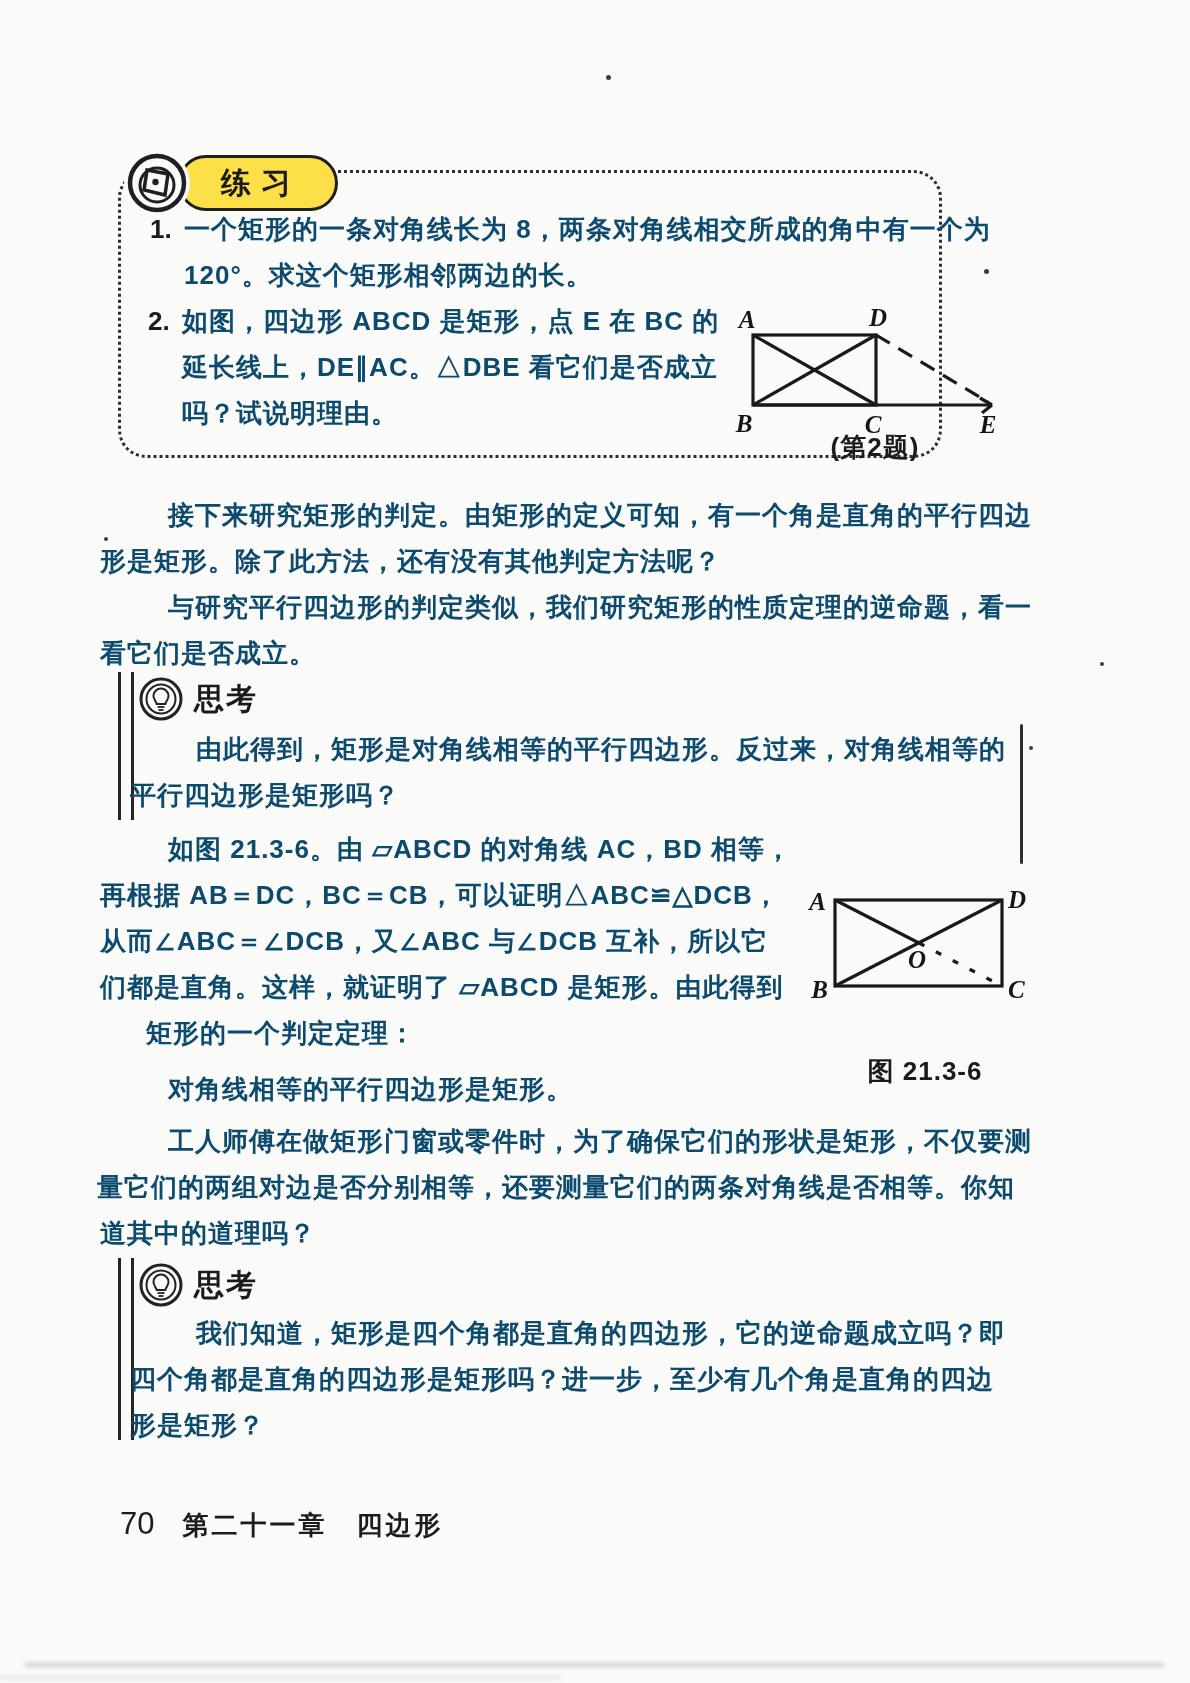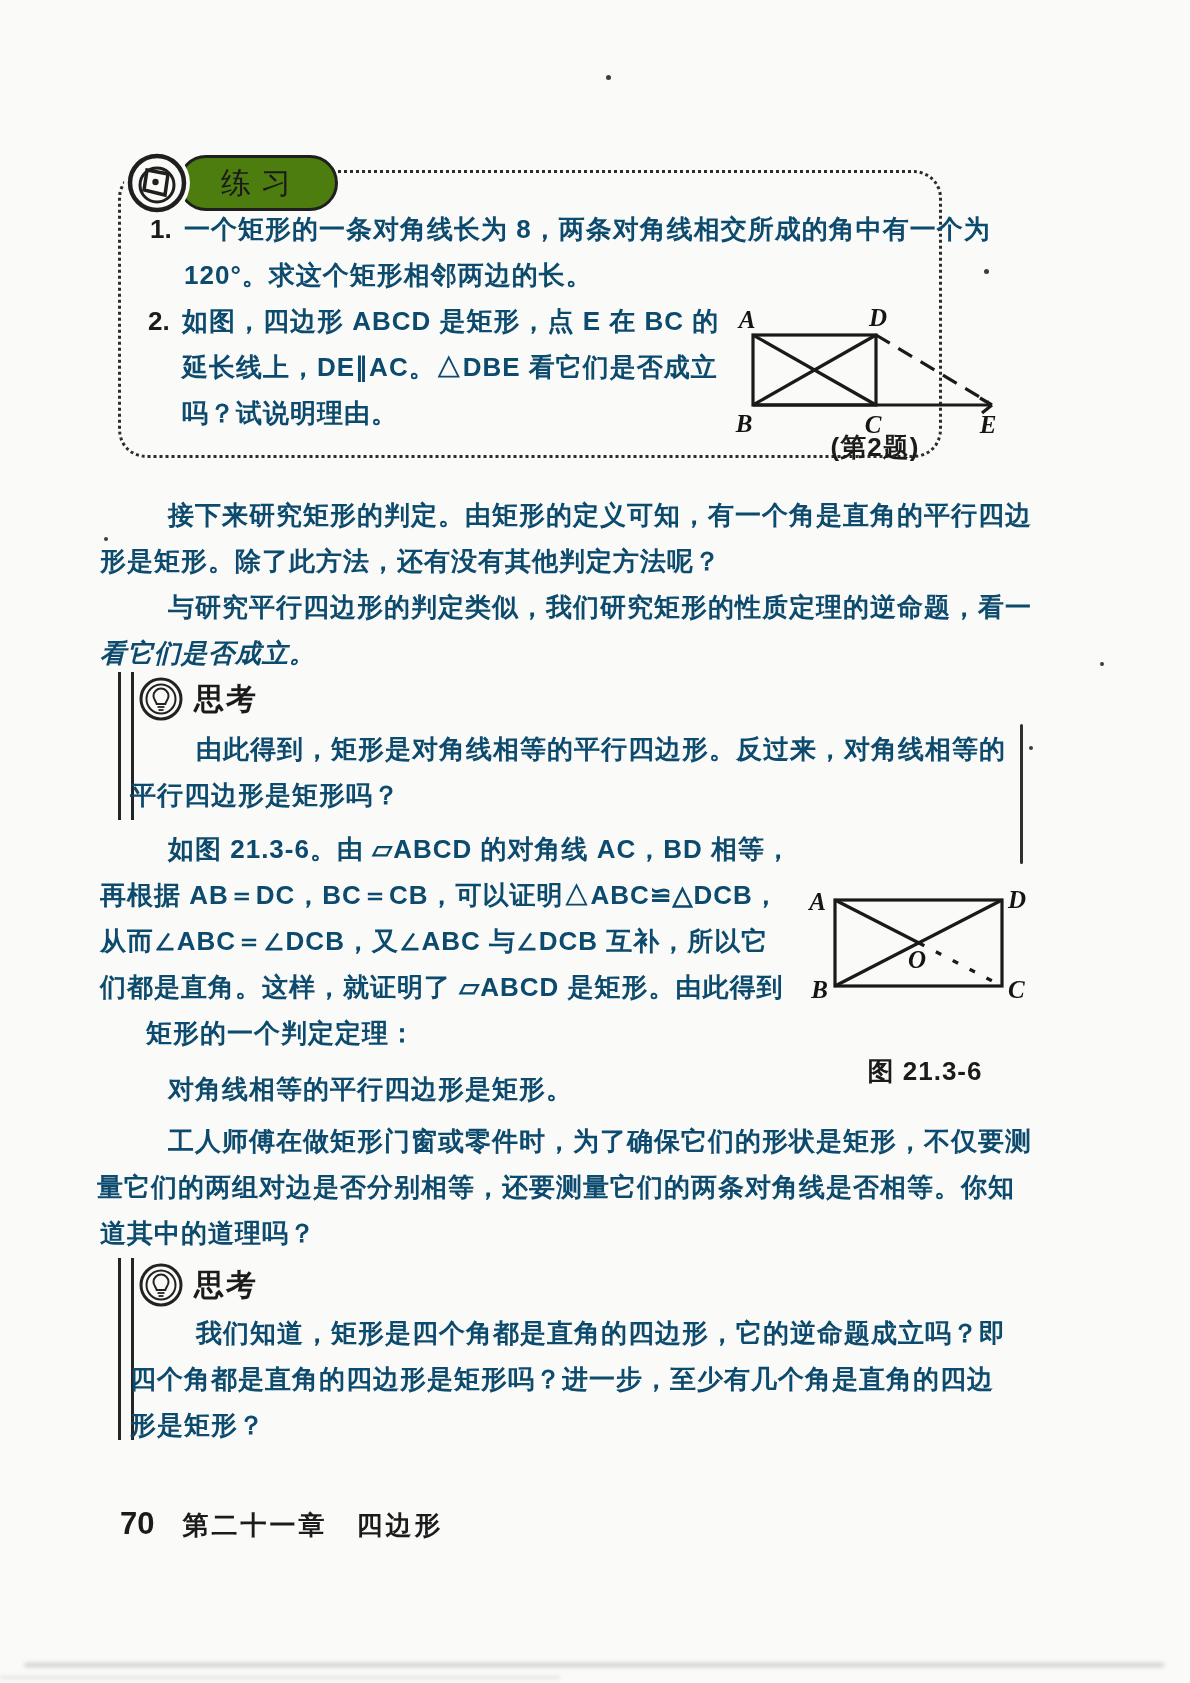--- a/index.html
+++ b/index.html
@@ -16,45 +16,45 @@
   .ln.ex{ font-size:26px; }
   .num{ position:absolute; font-size:26px; line-height:46px; font-weight:700; }
   
   .exercise-box{
     position:absolute; left:118px; top:170px; width:818px; height:282px;
     border:3px dotted #2c2c2c; border-radius:28px; background:transparent;
   }
   .ex-header{ position:absolute; left:124px; top:150px; display:flex; align-items:center; }
   .pen-badge{ width:66px; height:66px; display:block; background:#fafaf8; border-radius:50%; z-index:2; }
   .pill{
-    margin-left:-12px; z-index:1; background:#4d7c0f;
+    margin-left:-12px; z-index:1; background:#fde047;
     border:3px solid #1f1f1f; border-radius:28px;
     height:50px; line-height:50px; padding:0 34px 0 40px;
-    font-size:30px; font-weight:400; letter-spacing:10px; color:#1a1a1a;
+    font-size:30px; font-weight:700; letter-spacing:10px; color:#1a1a1a;
   }
   
   .think-box{ position:absolute; left:118px; width:872px; }
   .dbar{ position:absolute; left:0; top:4px; bottom:0; width:10px;
          border-left:3px solid #242424; border-right:3px solid #242424; }
   .think-head{ position:absolute; display:flex; align-items:center; gap:10px; }
   .think-title{ font-size:30px; font-weight:800; letter-spacing:2px; }
   .bulb{ width:46px; height:46px; display:block; }
   
   .fig{ position:absolute; }
   .fig-caption{
     position:absolute; text-align:center; font-size:26px; font-weight:800;
     letter-spacing:1px; white-space:nowrap;
   }
   svg text.flabel{
     font-family:"Liberation Serif", serif; font-style:italic;
     font-weight:700; font-size:25px; fill:#151515;
   }
   
   .footer{ position:absolute; left:120px; top:1506px; display:flex; align-items:baseline; gap:28px; }
-  .pageno{ font-size:31px; font-weight:700; }
+  .pageno{ font-size:31px; font-weight:400; }
   .chapter{ font-size:26px; font-weight:800; letter-spacing:3px; }
   
   .dot{ position:absolute; background:#3d3d3d; border-radius:50%; }
   .vline-artifact{ position:absolute; left:1020px; top:724px; width:3px; height:140px; background:#2f2f2f; border-radius:2px; }
   .smear{ position:absolute; left:24px; top:1663px; width:1140px; height:4px; background:#bdbdb8; opacity:.75; filter:blur(2px); border-radius:2px; }
   .smear2{ position:absolute; left:0px; top:1676px; width:560px; height:3px; background:#cfcfca; opacity:.6; filter:blur(2px); }
 </style>
 </head>
 <body>
 
@@ -99,21 +99,21 @@
       <text class="flabel" x="183" y="145" text-anchor="middle">C</text>
       <text class="flabel" x="298" y="145" text-anchor="middle">E</text>
     </svg>
   </div>
   <div class="fig-caption" style="left:790px;top:430px;width:170px;">(第2题)</div>
 
   <div class="ln" style="left:168px;top:492px;">接下来研究矩形的判定。由矩形的定义可知，有一个角是直角的平行四边</div>
   <div class="ln" style="left:100px;top:538px;">形是矩形。除了此方法，还有没有其他判定方法呢？</div>
 
   <div class="ln" style="left:168px;top:584px;">与研究平行四边形的判定类似，我们研究矩形的性质定理的逆命题，看一</div>
-  <div class="ln" style="left:100px;top:630px;font-style:italic;">看它们是否成立。</div>
+  <div class="ln" style="left:100px;top:630px;">看它们是否成立。</div>
 
   <div class="think-box" style="top:668px;height:152px;">
     <div class="dbar"></div>
   </div>
   <div class="think-head" style="left:138px;top:676px;">
     <span class="bulb">
       <svg width="46" height="46" viewBox="0 0 46 46">
         <circle cx="23" cy="23" r="20" fill="none" stroke="#222" stroke-width="3"></circle>
         <circle cx="23" cy="23" r="14.5" fill="none" stroke="#222" stroke-width="2"></circle>
         <path d="M23 12.5 a7.5 7.5 0 0 1 7.5 7.5 c0 3.6 -2.6 5 -3.2 8 h-8.6 c-0.6 -3 -3.2 -4.4 -3.2 -8 a7.5 7.5 0 0 1 7.5 -7.5 z" fill="none" stroke="#222" stroke-width="2"></path>

